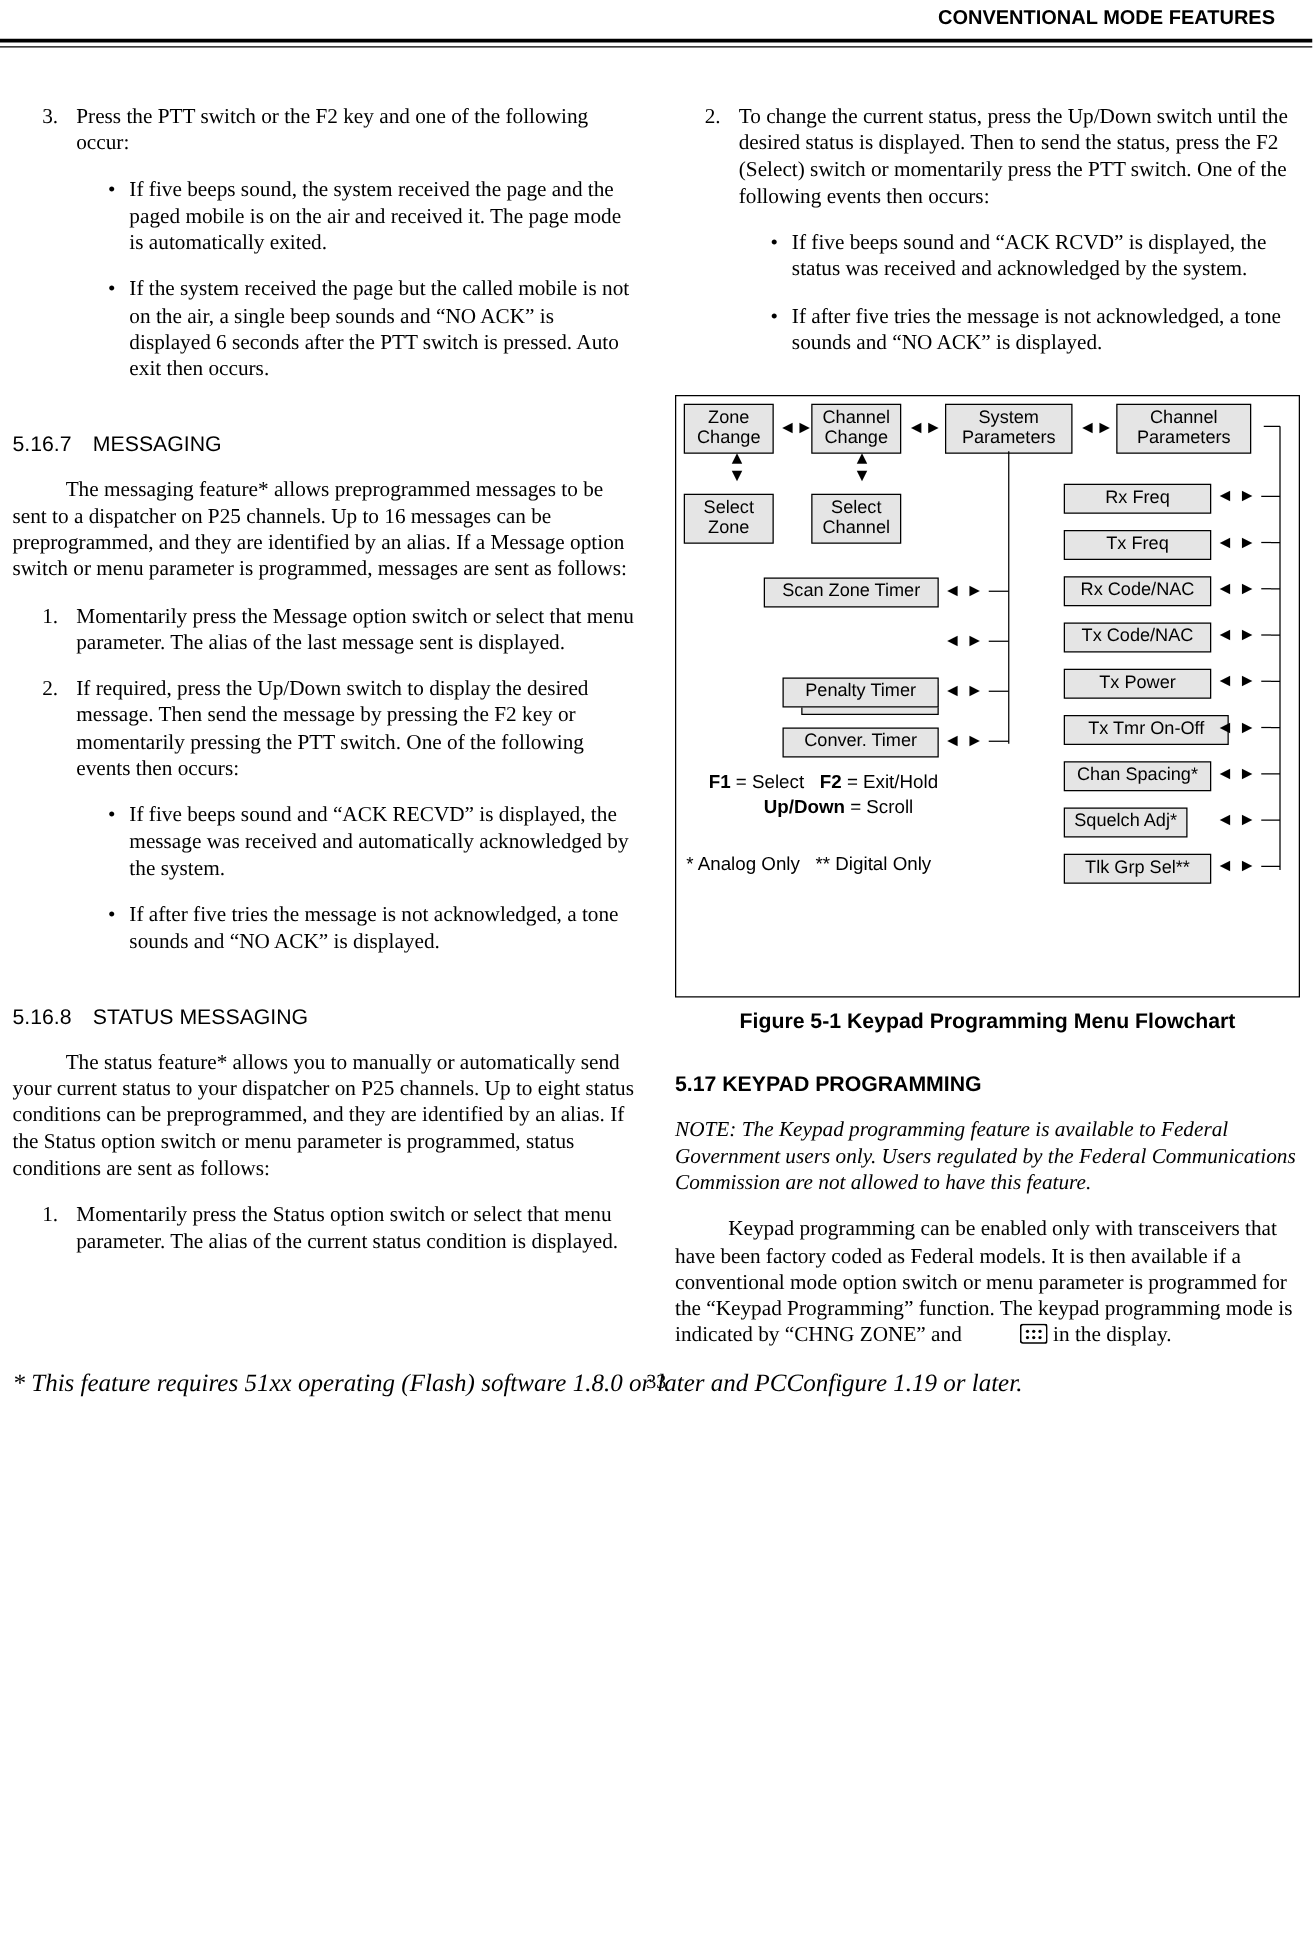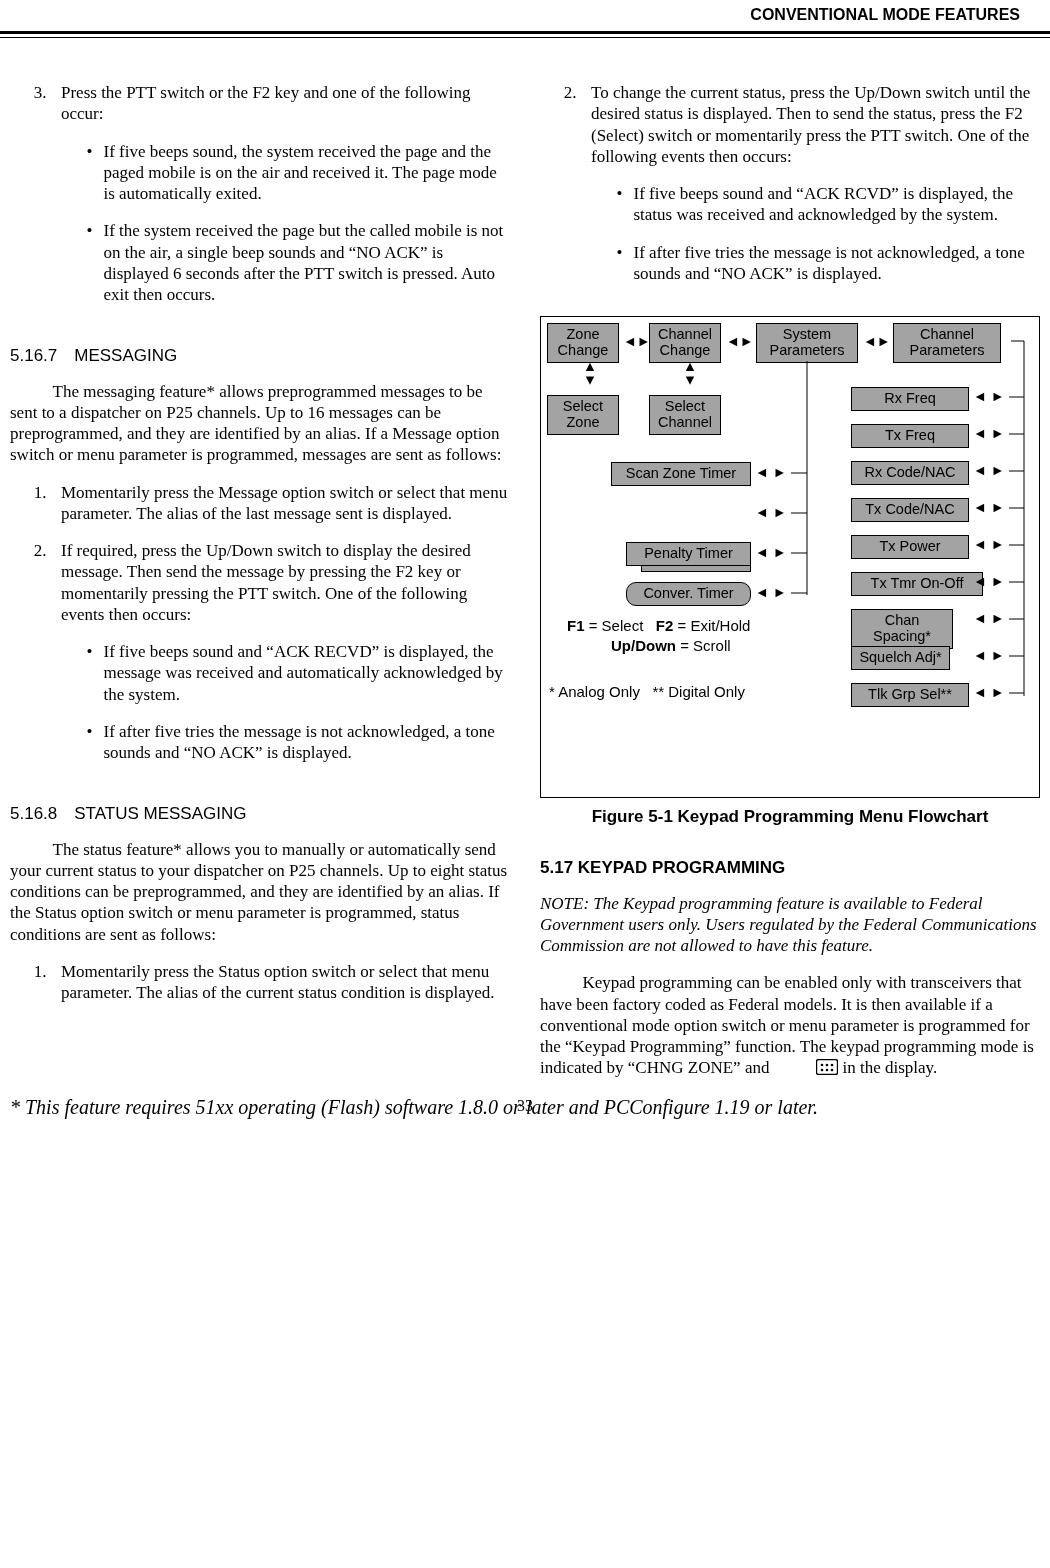--- a/index.html
+++ b/index.html
@@ -89,21 +89,21 @@
     font-size: 14.5px;
     position: relative;
     height: 480px;
   }
   .fbox {
     position: absolute;
     border: 1px solid #000;
     text-align: center;
     line-height: 1.1;
     padding: 3px 3px;
-    background: #a3a3a3;
+    background: #e5e5e5;
     box-sizing: border-box;
   }
   .arw {
     position: absolute;
     font-size: 14px;
     white-space:nowrap;
   }
   .flegend { position:absolute; font-size:15px; }
   .flegend b { font-weight:bold; }
 </style>
@@ -220,36 +220,36 @@
 Zone</span></div>
         <div class="fbox" style="left:108px; top:78px; width:72px;"><span style="white-space:pre-line;">Select
 Channel</span></div>
 
         <div class="fbox" style="left:70px; top:145px; width:140px;">Scan Zone Timer</div>
         <div class="arw" style="left:214px; top:147px;">◄&nbsp;►</div>
         <div class="fbox" style="left:100px; top:185px; width:110px;margin-top:46px;">Tx Timer</div>
         <div class="arw" style="left:214px; top:187px;">◄&nbsp;►</div>
         <div class="fbox" style="left:85px; top:225px; width:125px;">Penalty Timer</div>
         <div class="arw" style="left:214px; top:227px;">◄&nbsp;►</div>
-        <div class="fbox" style="left:85px; top:265px; width:125px;border-radius:10px;">Conver. Timer</div>
+        <div class="fbox" style="left:85px; top:265px; width:125px;">Conver. Timer</div>
         <div class="arw" style="left:214px; top:267px;">◄&nbsp;►</div>
 
         <div class="fbox" style="left:310px; top:70px; width:118px;">Rx Freq</div>
         <div class="arw" style="left:432px; top:71px;">◄&nbsp;►</div>
         <div class="fbox" style="left:310px; top:107px; width:118px;">Tx Freq</div>
         <div class="arw" style="left:432px; top:108px;">◄&nbsp;►</div>
         <div class="fbox" style="left:310px; top:144px; width:118px;">Rx Code/NAC</div>
         <div class="arw" style="left:432px; top:145px;">◄&nbsp;►</div>
         <div class="fbox" style="left:310px; top:181px; width:118px;">Tx Code/NAC</div>
         <div class="arw" style="left:432px; top:182px;">◄&nbsp;►</div>
         <div class="fbox" style="left:310px; top:218px; width:118px;">Tx Power</div>
         <div class="arw" style="left:432px; top:219px;">◄&nbsp;►</div>
         <div class="fbox" style="left:310px; top:255px; width:132px;">Tx Tmr On-Off</div>
         <div class="arw" style="left:432px; top:256px;">◄&nbsp;►</div>
-        <div class="fbox" style="left:310px; top:292px; width:102px;">Chan Spacing*</div>
+        <div class="fbox" style="left:310px; top:292px; width:118px;">Chan Spacing*</div>
         <div class="arw" style="left:432px; top:293px;">◄&nbsp;►</div>
         <div class="fbox" style="left:310px; top:329px; width:99px;">Squelch Adj*</div>
         <div class="arw" style="left:432px; top:330px;">◄&nbsp;►</div>
         <div class="fbox" style="left:310px; top:366px; width:118px;">Tlk Grp Sel**</div>
         <div class="arw" style="left:432px; top:367px;">◄&nbsp;►</div>
 
         <svg style="position:absolute;left:0;top:0;width:100%;height:100%;">
 
           <line x1="266" y1="44" x2="266" y2="278" stroke="#000"></line>
           <line x1="266" y1="156" x2="250" y2="156" stroke="#000"></line>

